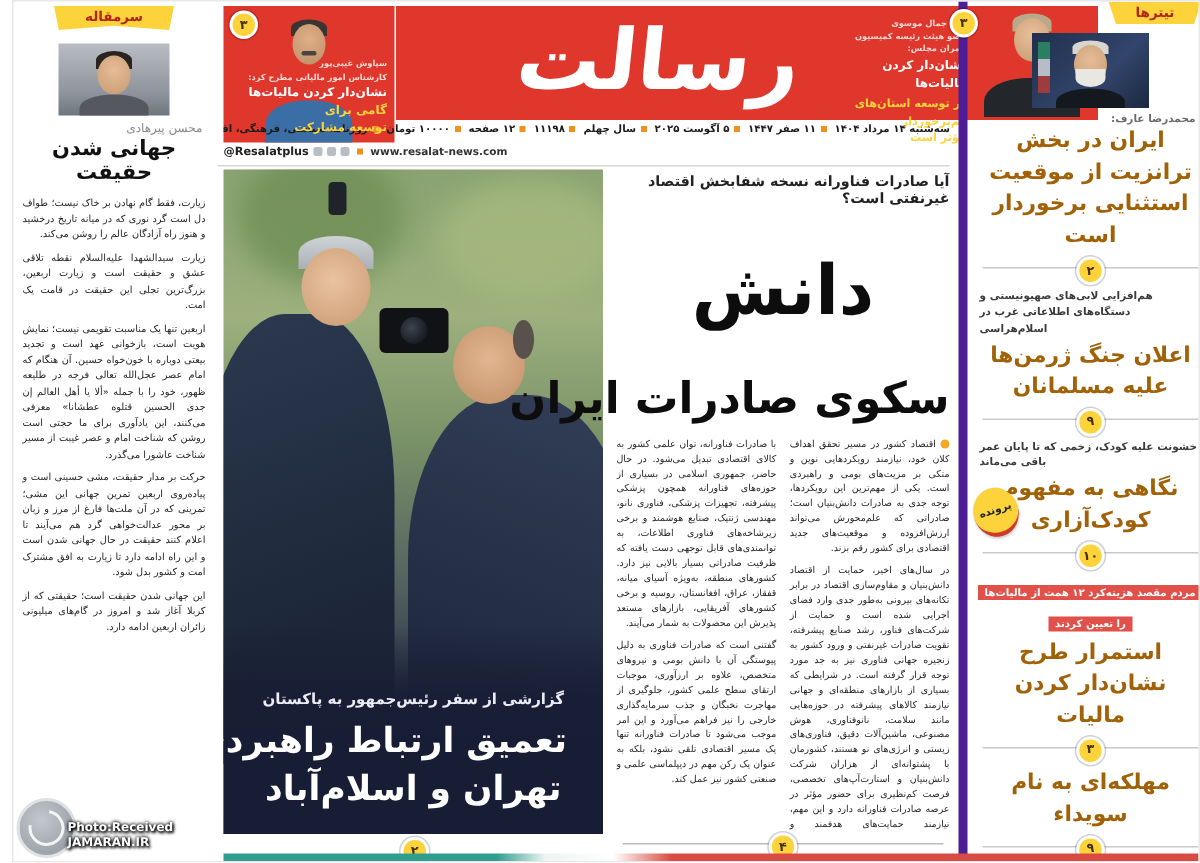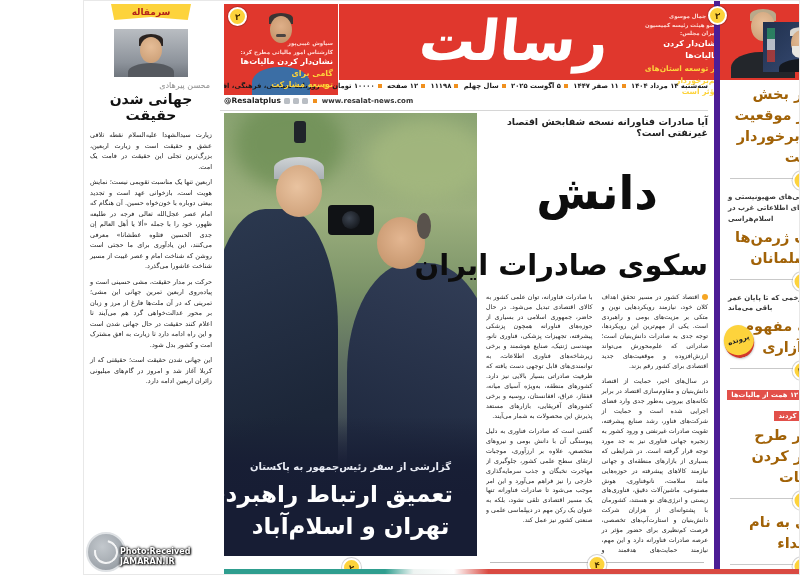--- a/index.html
+++ b/index.html
@@ -1,16 +1,16 @@
 <!DOCTYPE html>
 <html lang="fa" dir="rtl"><head>
 <meta charset="utf-8">
 <style>
   html,body{margin:0;padding:0;background:#fff;}
-  #page{position:relative;width:717px;height:575px;background:#fff;overflow:hidden;
+  #page{position:relative;width:792px;height:575px;background:#fff;overflow:hidden;
         direction:rtl;font-family:"DejaVu Sans",sans-serif;border:1px solid #e8e8e8;box-sizing:border-box;}
 
   
   .badge{width:15px;height:15px;border-radius:50%;background:#fdd33c;color:#4a3000;
          font-size:8.5px;font-weight:bold;display:flex;align-items:center;justify-content:center;
          border:2px solid #fff;box-shadow:0 0 0 1px rgba(0,0,0,.18);box-sizing:content-box;}
 
   
   .editorial{position:absolute;left:0;top:0;width:134px;height:575px;padding:0 6px;box-sizing:border-box;}
   .ed-ribbon{width:80px;background:#fdd33c;color:#b3231a;font-size:9px;font-weight:bold;
@@ -160,20 +160,21 @@
   <section class="editorial">
     <div class="ed-ribbon">سرمقاله</div>
     <div class="ed-photo">
       <span class="p-hair"></span>
       <span class="p-face"></span>
       <span class="p-suit"></span>
     </div>
     <div class="ed-author">محسن پیرهادی</div>
     <h2 class="ed-title">جهانی شدن حقیقت</h2>
     <div class="ed-body">
+      <p>زیارت، فقط گام نهادن بر خاک نیست؛ طواف دل است گرد نوری که در میانه تاریخ درخشید و هنوز راه آزادگان عالم را روشن می‌کند.</p>
       <p>زیارت سیدالشهدا علیه‌السلام نقطه تلاقی عشق و حقیقت است و زیارت اربعین، بزرگ‌ترین تجلی این حقیقت در قامت یک امت.</p>
       <p>اربعین تنها یک مناسبت تقویمی نیست؛ نمایش هویت است، بازخوانی عهد است و تجدید بیعتی دوباره با خون‌خواه حسین. آن هنگام که امام عصر عجل‌الله تعالی فرجه در طلیعه ظهور، خود را با جمله «ألا یا أهل العالم إن جدی الحسین قتلوه عطشانا» معرفی می‌کنند، این یادآوری برای ما حجتی است روشن که شناخت امام و عصر غیبت از مسیر شناخت عاشورا می‌گذرد.</p>
       <p>حرکت بر مدار حقیقت، مشی حسینی است و پیاده‌روی اربعین تمرین جهانی این مشی؛ تمرینی که در آن ملت‌ها فارغ از مرز و زبان بر محور عدالت‌خواهی گرد هم می‌آیند تا اعلام کنند حقیقت در حال جهانی شدن است و این راه ادامه دارد تا زیارت به افق مشترک امت و کشور بدل شود.</p>
       <p>این جهانی شدن حقیقت است؛ حقیقتی که از کربلا آغاز شد و امروز در گام‌های میلیونی زائران اربعین ادامه دارد.</p>
     </div>
     <div class="stamp"></div>
     <div class="credit">
       <div>Photo:Received</div>
       <div>JAMARAN.IR</div>
     </div>

